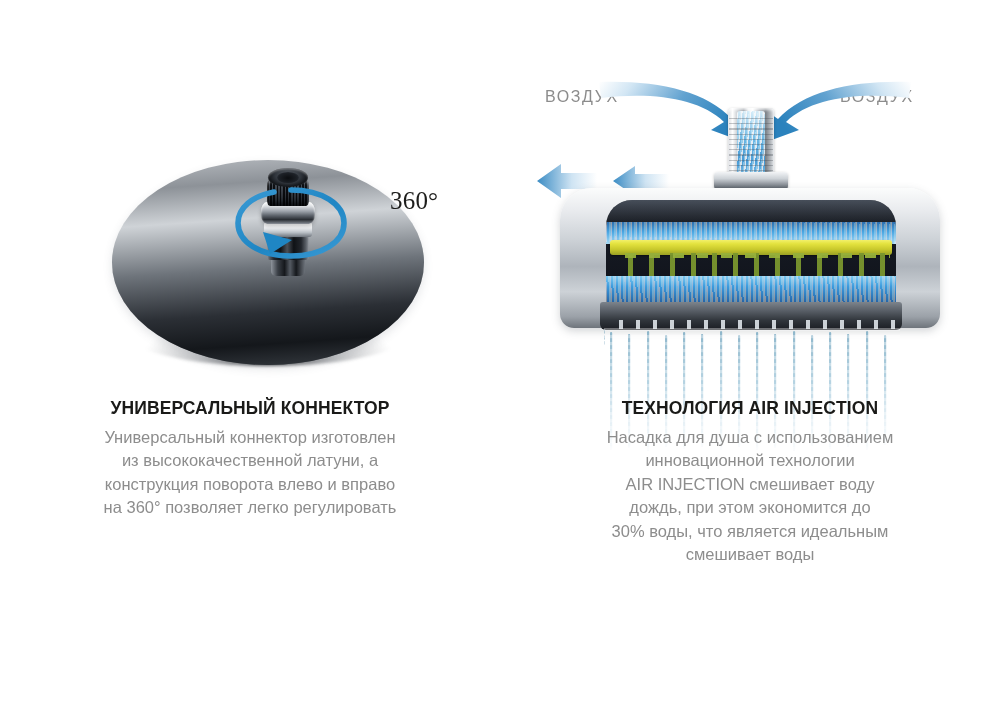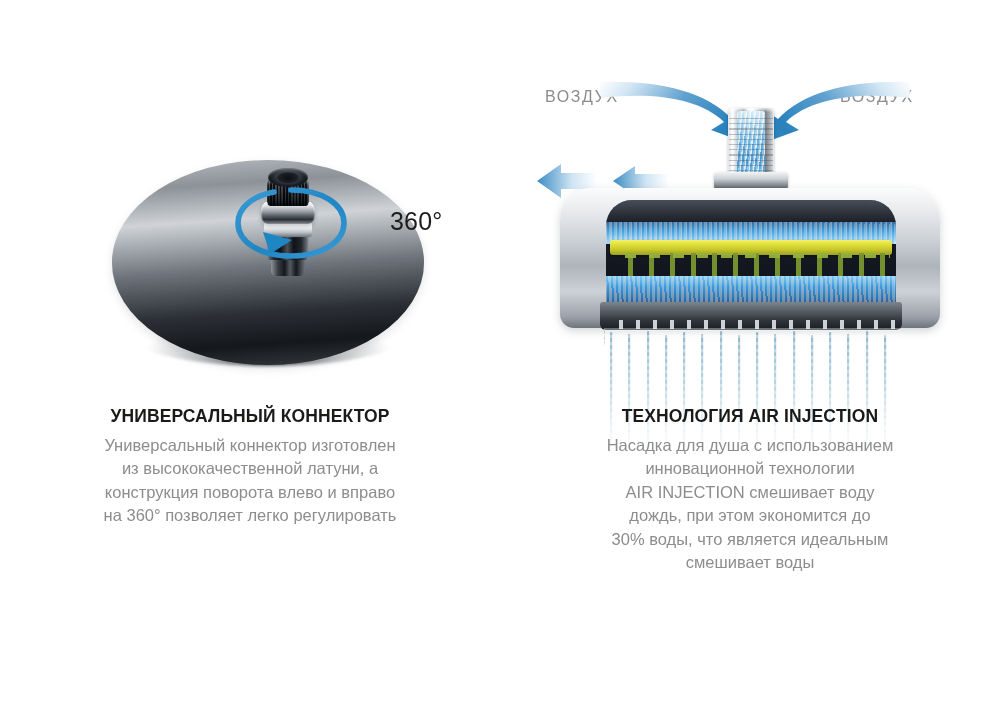--- a/index.html
+++ b/index.html
@@ -174,26 +174,27 @@
       #8e949c 0%, #3a3f46 20%, #15181c 40%,
       #555b63 56%, #15181c 74%, #6c727a 100%);
   }
 
   
   .rot-ring { position: absolute; left: 118px; top: 22px; width: 122px; height: 86px; }
 
   .label-360 {
     position: absolute;
     left: 278px;
-    top: 47px;
+    top: 27px;
     font-size: 25px;
     font-weight: 400;
     color: #1d1d1b;
     letter-spacing: 0.2px;
     white-space: nowrap;
+    font-family: Liberation Serif, serif;
   }
 
   
   .air-label {
     position: absolute;
     top: 88px;
     font-size: 16px;
     letter-spacing: 1.6px;
     color: #8c8c8c;
     white-space: nowrap;
@@ -371,21 +372,21 @@
     position: absolute;
     left: 40px;
     width: 420px;
     text-align: center;
   }
   .caption-title {
     font-size: 17.5px;
     font-weight: bold;
     color: #1a1a18;
     letter-spacing: 0.1px;
-    margin: 8px 0 7px 0;
+    margin: 0 0 7px 0;
     line-height: 1.2;
   }
   .caption-body {
     font-size: 16.5px;
     font-weight: 400;
     color: #8d8d8d;
     line-height: 1.42;
     margin: 0;
   }
   .caption-body div { white-space: nowrap; }

